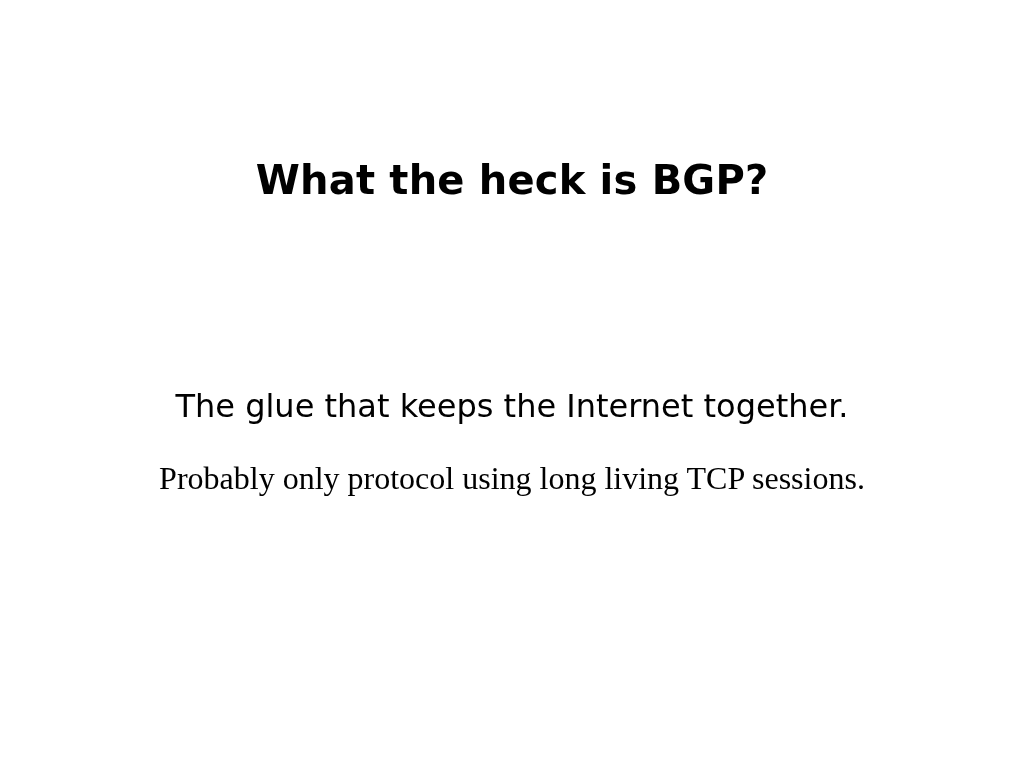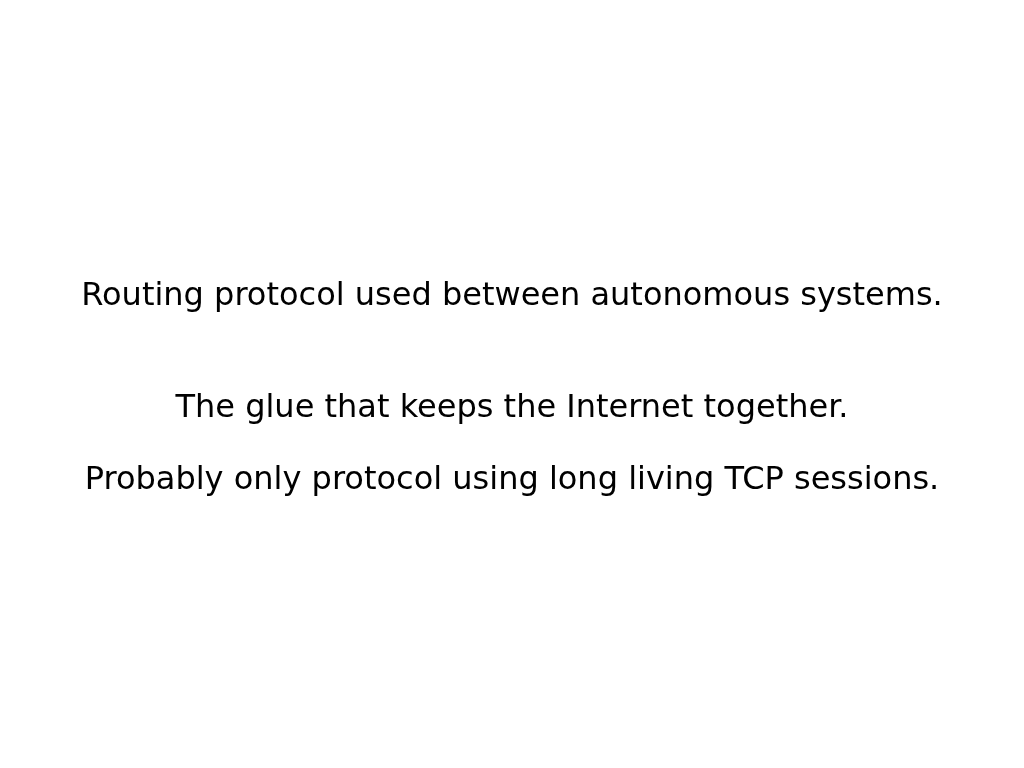--- a/index.html
+++ b/index.html
@@ -51,31 +51,29 @@
     font-weight: normal;
     line-height: 1;
     color: #000000;
     white-space: nowrap;
   }
 
   
   .pos-title { top: 160px; }
   .pos-line1 { top: 278px; }
   .pos-line2 { top: 390px; }
-  .pos-line3 { top: 462px; }
+  .pos-line3 { top: 462px; font-family: Liberation Serif, serif; }
 </style>
 </head>
 <body>
 
 <div class="slide">
 
+  <div class="slide-title pos-title">What the heck is BGP?</div>
 
-  <div class="body-block pos-line1">
-    <div class="body-line">Routing protocol used between autonomous systems.</div>
-  </div>
 
   <div class="body-block pos-line2">
     <div class="body-line">The glue that keeps the Internet together.</div>
   </div>
 
   <div class="body-block pos-line3">
     <div class="body-line">Probably only protocol using long living TCP sessions.</div>
   </div>
 
 </div>

